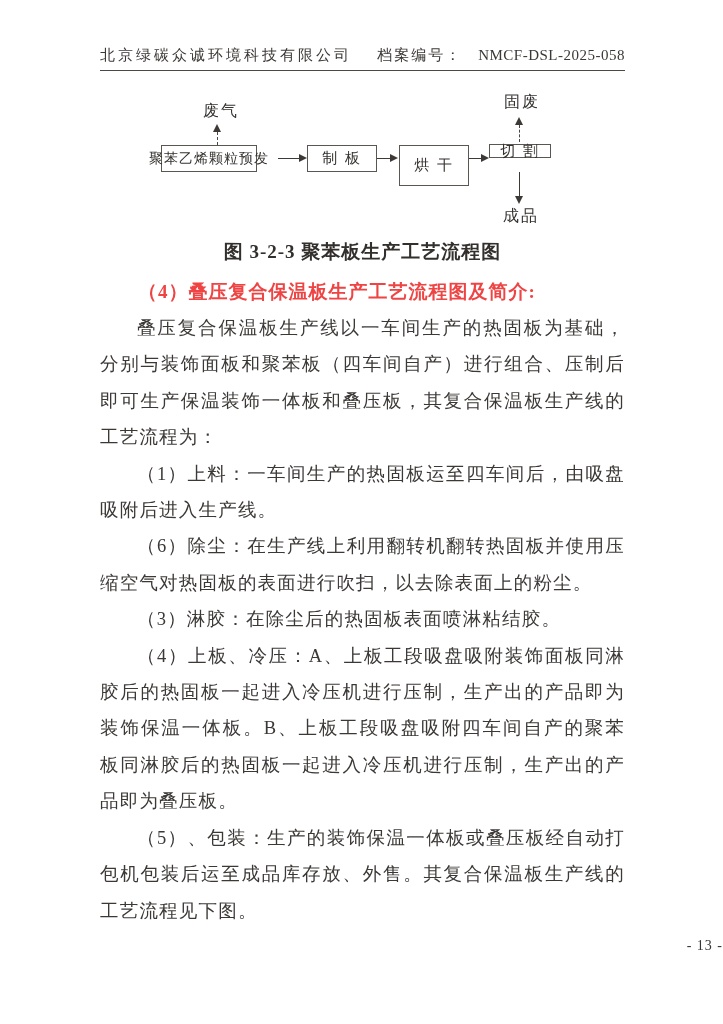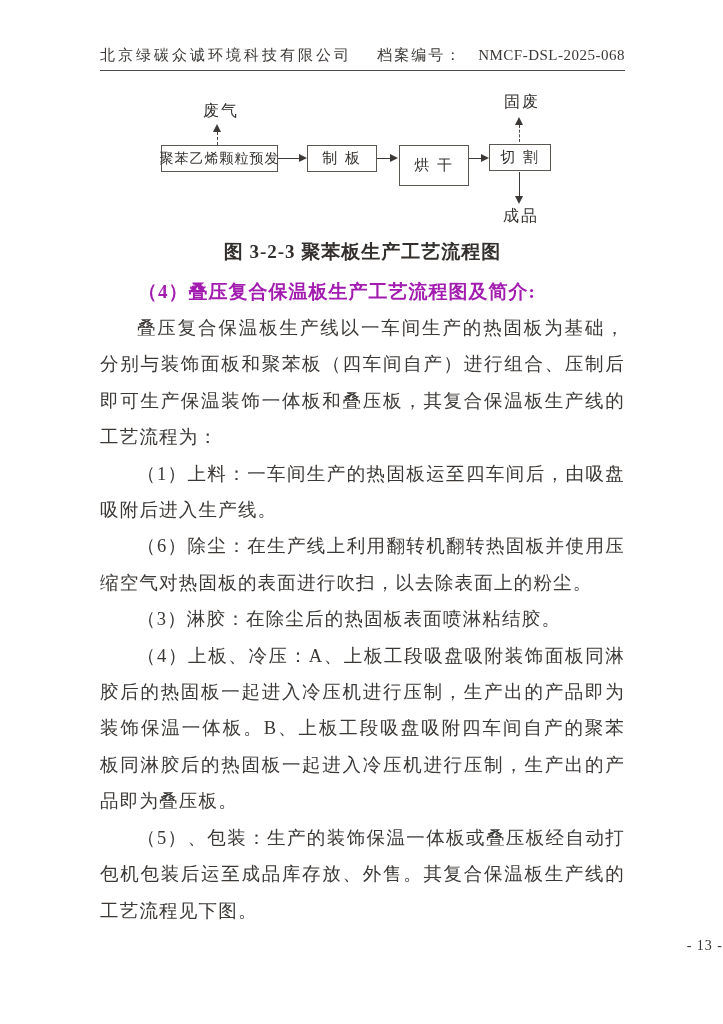--- a/index.html
+++ b/index.html
@@ -135,21 +135,21 @@
     letter-spacing: 1px;
     color: #322f2c;
   }
   .section-heading {
     font-size: 19px;
     font-weight: bold;
     line-height: 36px;
     margin-top: 4px;
     text-indent: 2em;
     letter-spacing: 1px;
-    color: #a21caf;
+    color: #ef4444;
   }
   .body-paragraphs p {
     margin: 0;
     font-size: 18.5px;
     line-height: 36.4px;
     text-indent: 2em;
     text-align: justify;
     letter-spacing: 1.2px;
     color: #3b3836;
   }
@@ -168,47 +168,47 @@
 </style>
 </head>
 <body>
 
 <div class="page">
 
   <div class="header">
     <span class="company">北京绿碳众诚环境科技有限公司</span>
     <span class="doc-no-wrap">
       <span class="doc-label">档案编号：</span>
-      <span class="doc-number">NMCF-DSL-2025-068</span>
+      <span class="doc-number">NMCF-DSL-2025-058</span>
     </span>
   </div>
   <div class="header-rule"></div>
 
   <div class="flowchart">
 
     <span class="fc-label" style="left:203px; top:101px;">废气</span>
     <span class="tri-up" style="left:213px; top:124px;"></span>
     <span class="vdash" style="left:217px; top:132px; height:13px;"></span>
 
-    <div class="fc-box" style="left:161px; top:145px; width:117px; height:27px;">聚苯乙烯颗粒预发</div>
+    <div class="fc-box" style="left:161px; top:145px; width:96px; height:27px;">聚苯乙烯颗粒预发</div>
 
     <span class="hline" style="left:278px; top:158px; width:21px;"></span>
     <span class="tri-r" style="left:299px; top:154px;"></span>
 
     <div class="fc-box small" style="left:307px; top:145px; width:70px; height:27px;">制 板</div>
 
     <span class="hline" style="left:377px; top:158px; width:13px;"></span>
     <span class="tri-r" style="left:390px; top:154px;"></span>
 
     <div class="fc-box small" style="left:399px; top:145px; width:70px; height:41px;">烘 干</div>
 
     <span class="hline" style="left:469px; top:158px; width:12px;"></span>
     <span class="tri-r" style="left:481px; top:154px;"></span>
 
-    <div class="fc-box small" style="left:489px; top:144px; width:62px; height:27px;">切 割</div>
+    <div class="fc-box small" style="left:489px; top:144px; width:62px; height:14px;">切 割</div>
 
     <span class="fc-label" style="left:504px; top:92px;">固废</span>
     <span class="tri-up" style="left:515px; top:117px;"></span>
     <span class="vdash" style="left:519px; top:125px; height:17px;"></span>
 
     <span class="vsolid" style="left:519px; top:172px; height:25px;"></span>
     <span class="tri-down" style="left:515px; top:196px;"></span>
     <span class="fc-label" style="left:503px; top:206px;">成品</span>
   </div>
 

